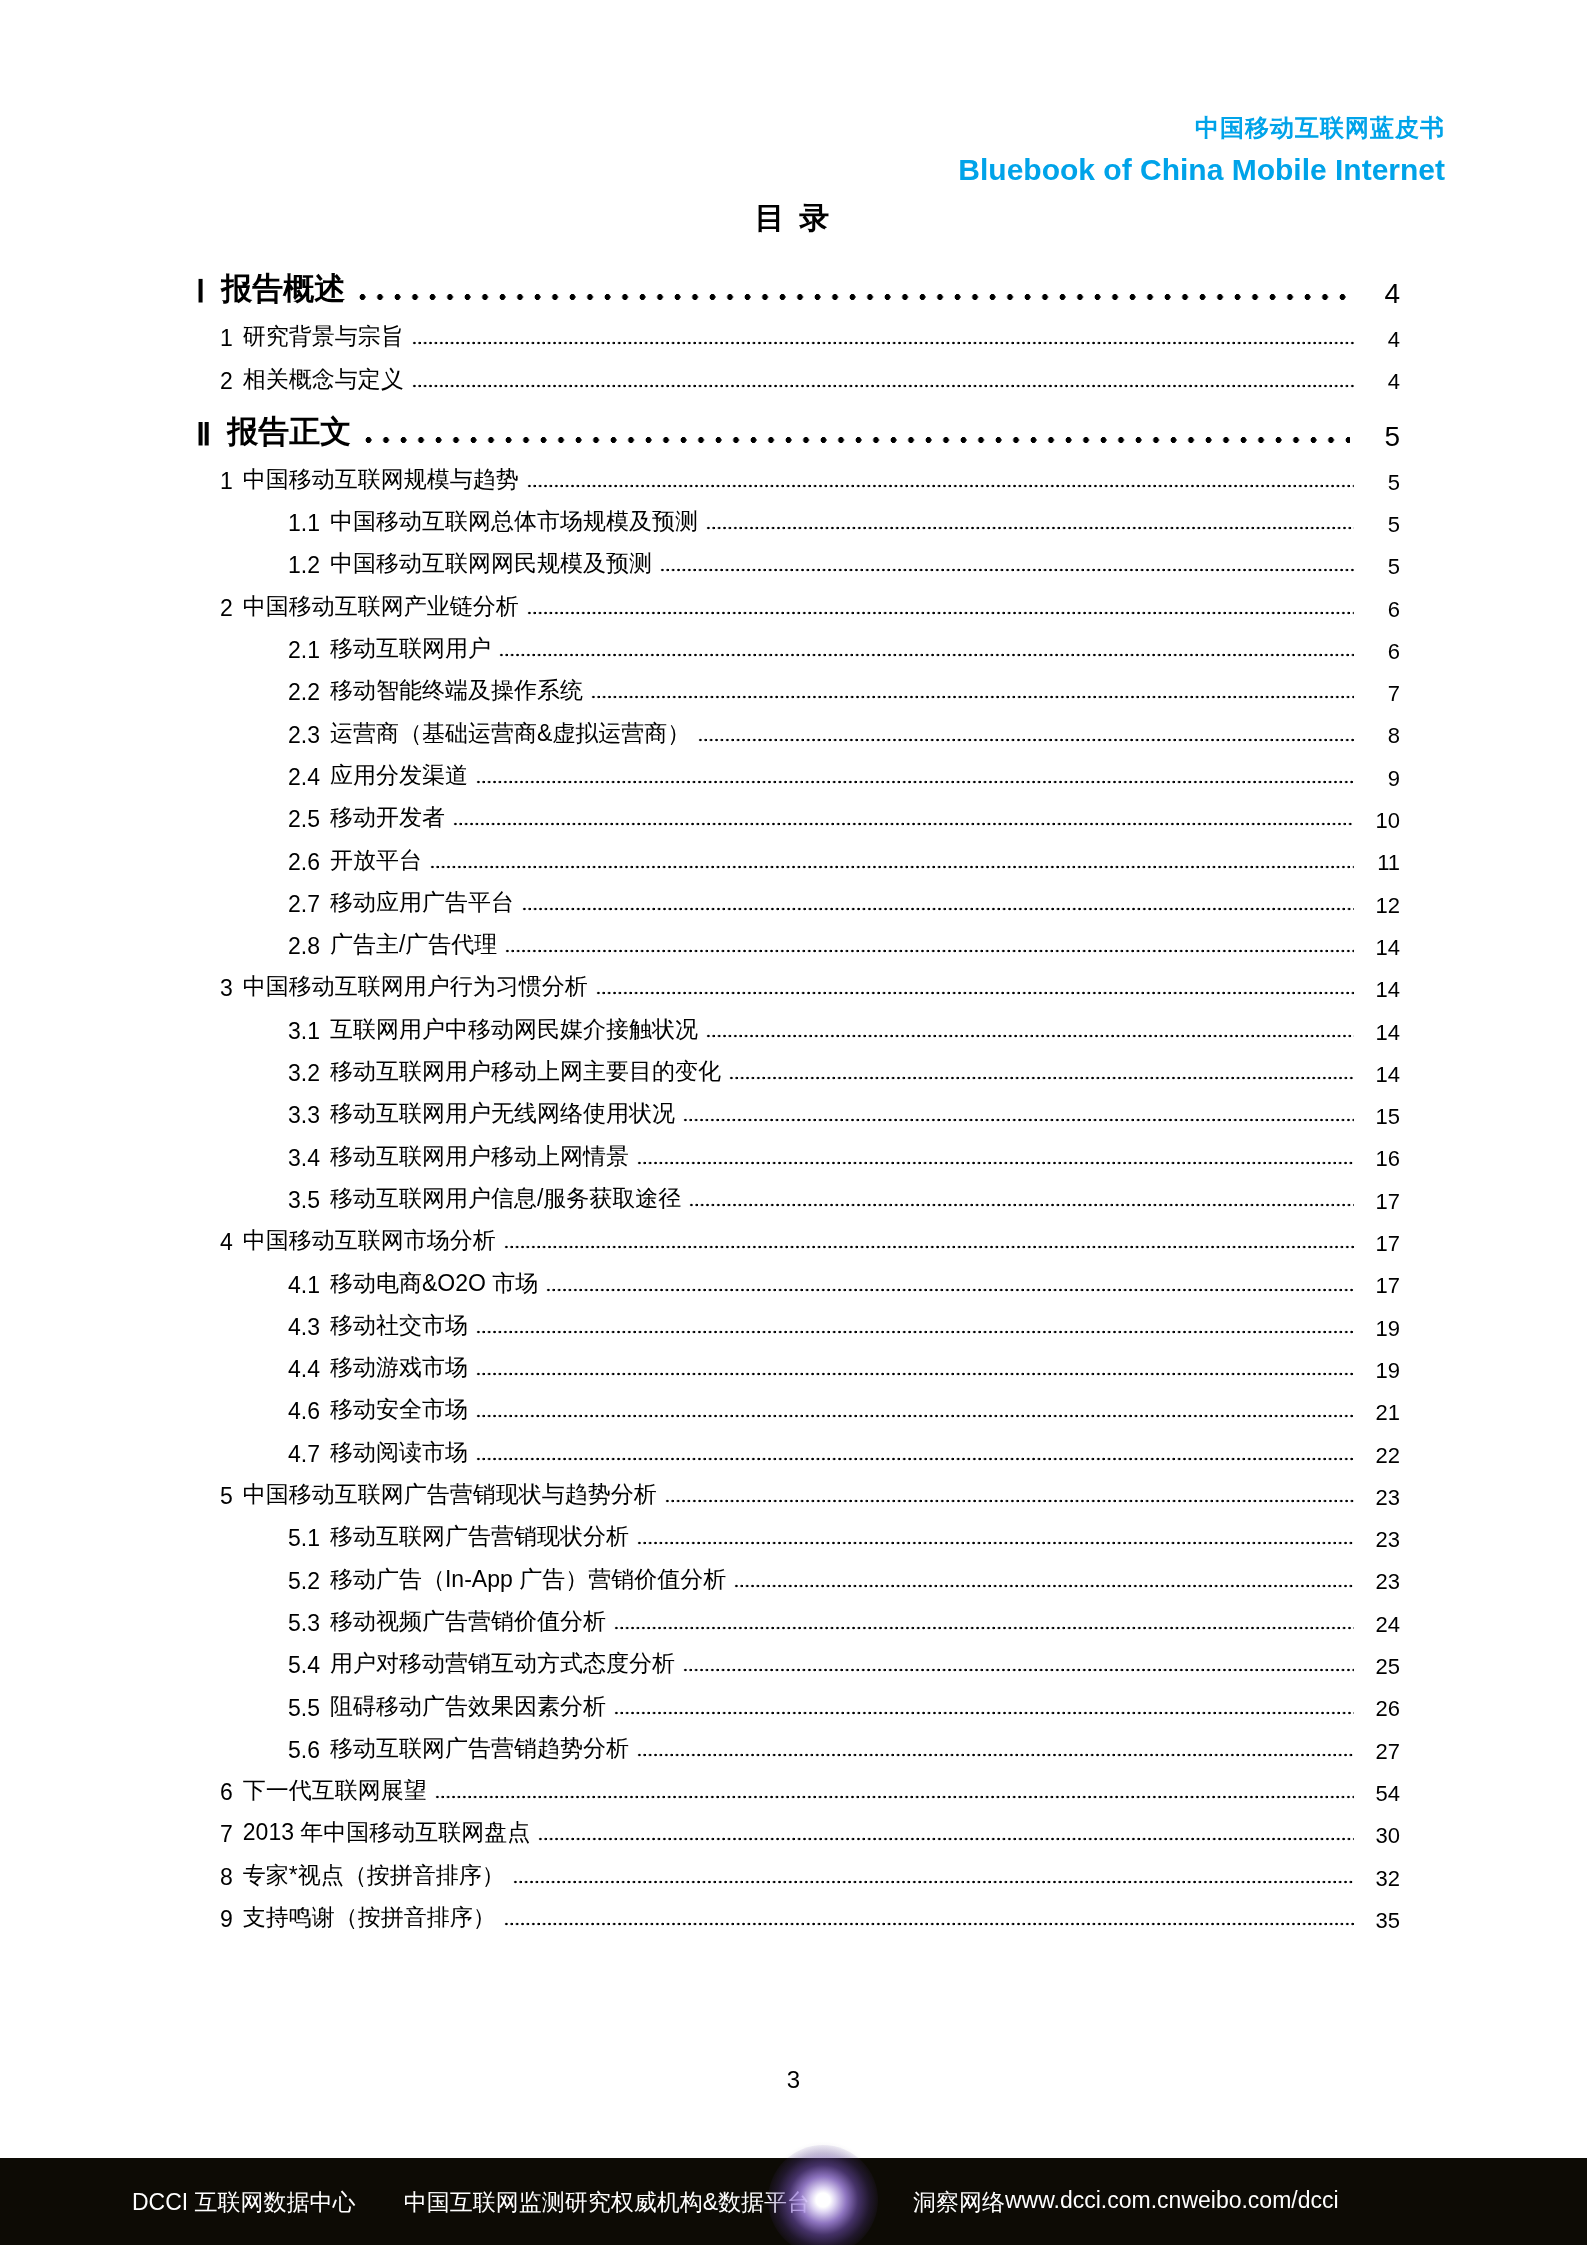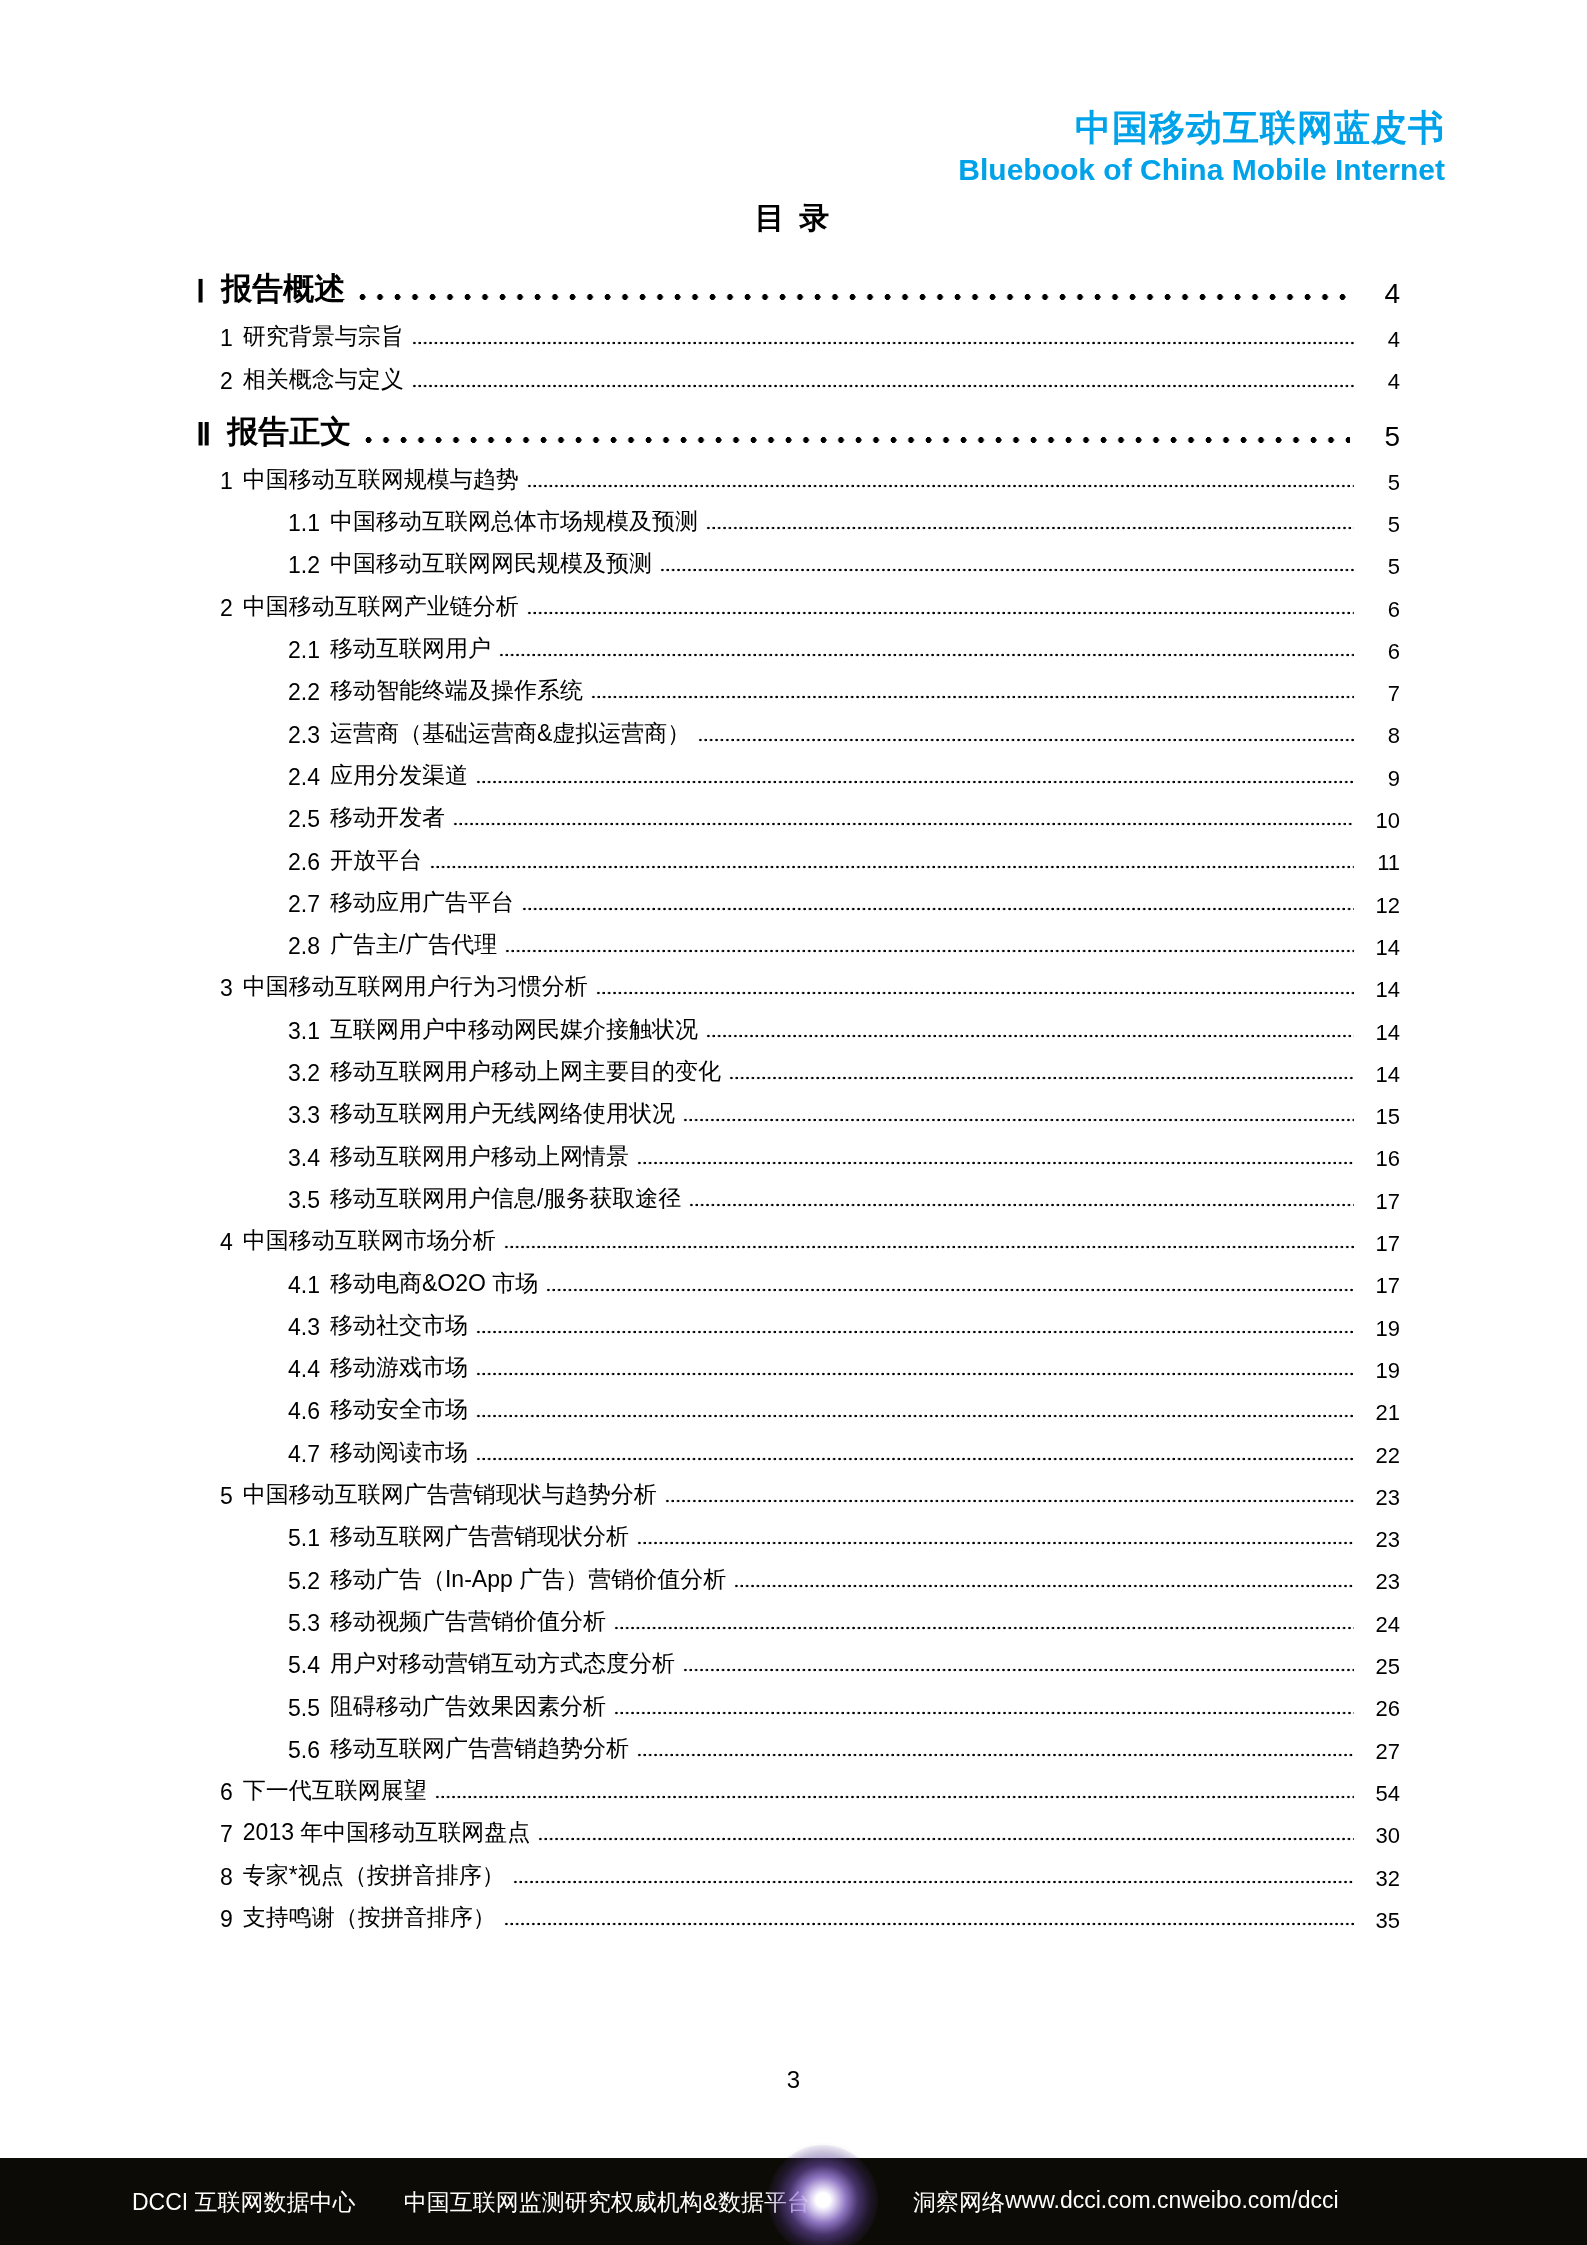--- a/index.html
+++ b/index.html
@@ -9,21 +9,21 @@
     background:#fff; overflow:hidden; color:var(--text,#000);
   }
 
   
   .logo { position:absolute; left:186px; top:118px; }
   .logo-letters { font-weight:700; font-size:58px; line-height:48px; letter-spacing:16px; font-family:"DejaVu Sans","Liberation Sans",sans-serif; }
   .logo-letters .tm { font-size:15px; letter-spacing:0; vertical-align:28px; margin-left:-8px; }
   .logo-tagline { margin-top:4px; font-size:11.5px; color:var(--logo_blue); letter-spacing:0.2px; white-space:nowrap; }
 
   .doc-titles { position:absolute; right:142px; top:108px; text-align:right; color:var(--accent_blue); }
-  .title-cn { font-size:36px; font-weight:700; line-height:40px; letter-spacing:1px; }
+  .title-cn { font-size:24px; font-weight:700; line-height:40px; letter-spacing:1px; }
   .title-en { font-size:30px; font-weight:700; line-height:44px; }
 
   
   .toc-title { position:absolute; left:0; right:0; top:198px; text-align:center;
                font-size:30px; font-weight:700; letter-spacing:3px; }
   .toc { position:absolute; left:196px; top:252px; width:1204px; }
 
   .row { display:flex; align-items:flex-end; height:42.3px; white-space:nowrap; }
   .row .num { flex:0 0 auto; }
   .row .ttl { flex:0 0 auto; }

